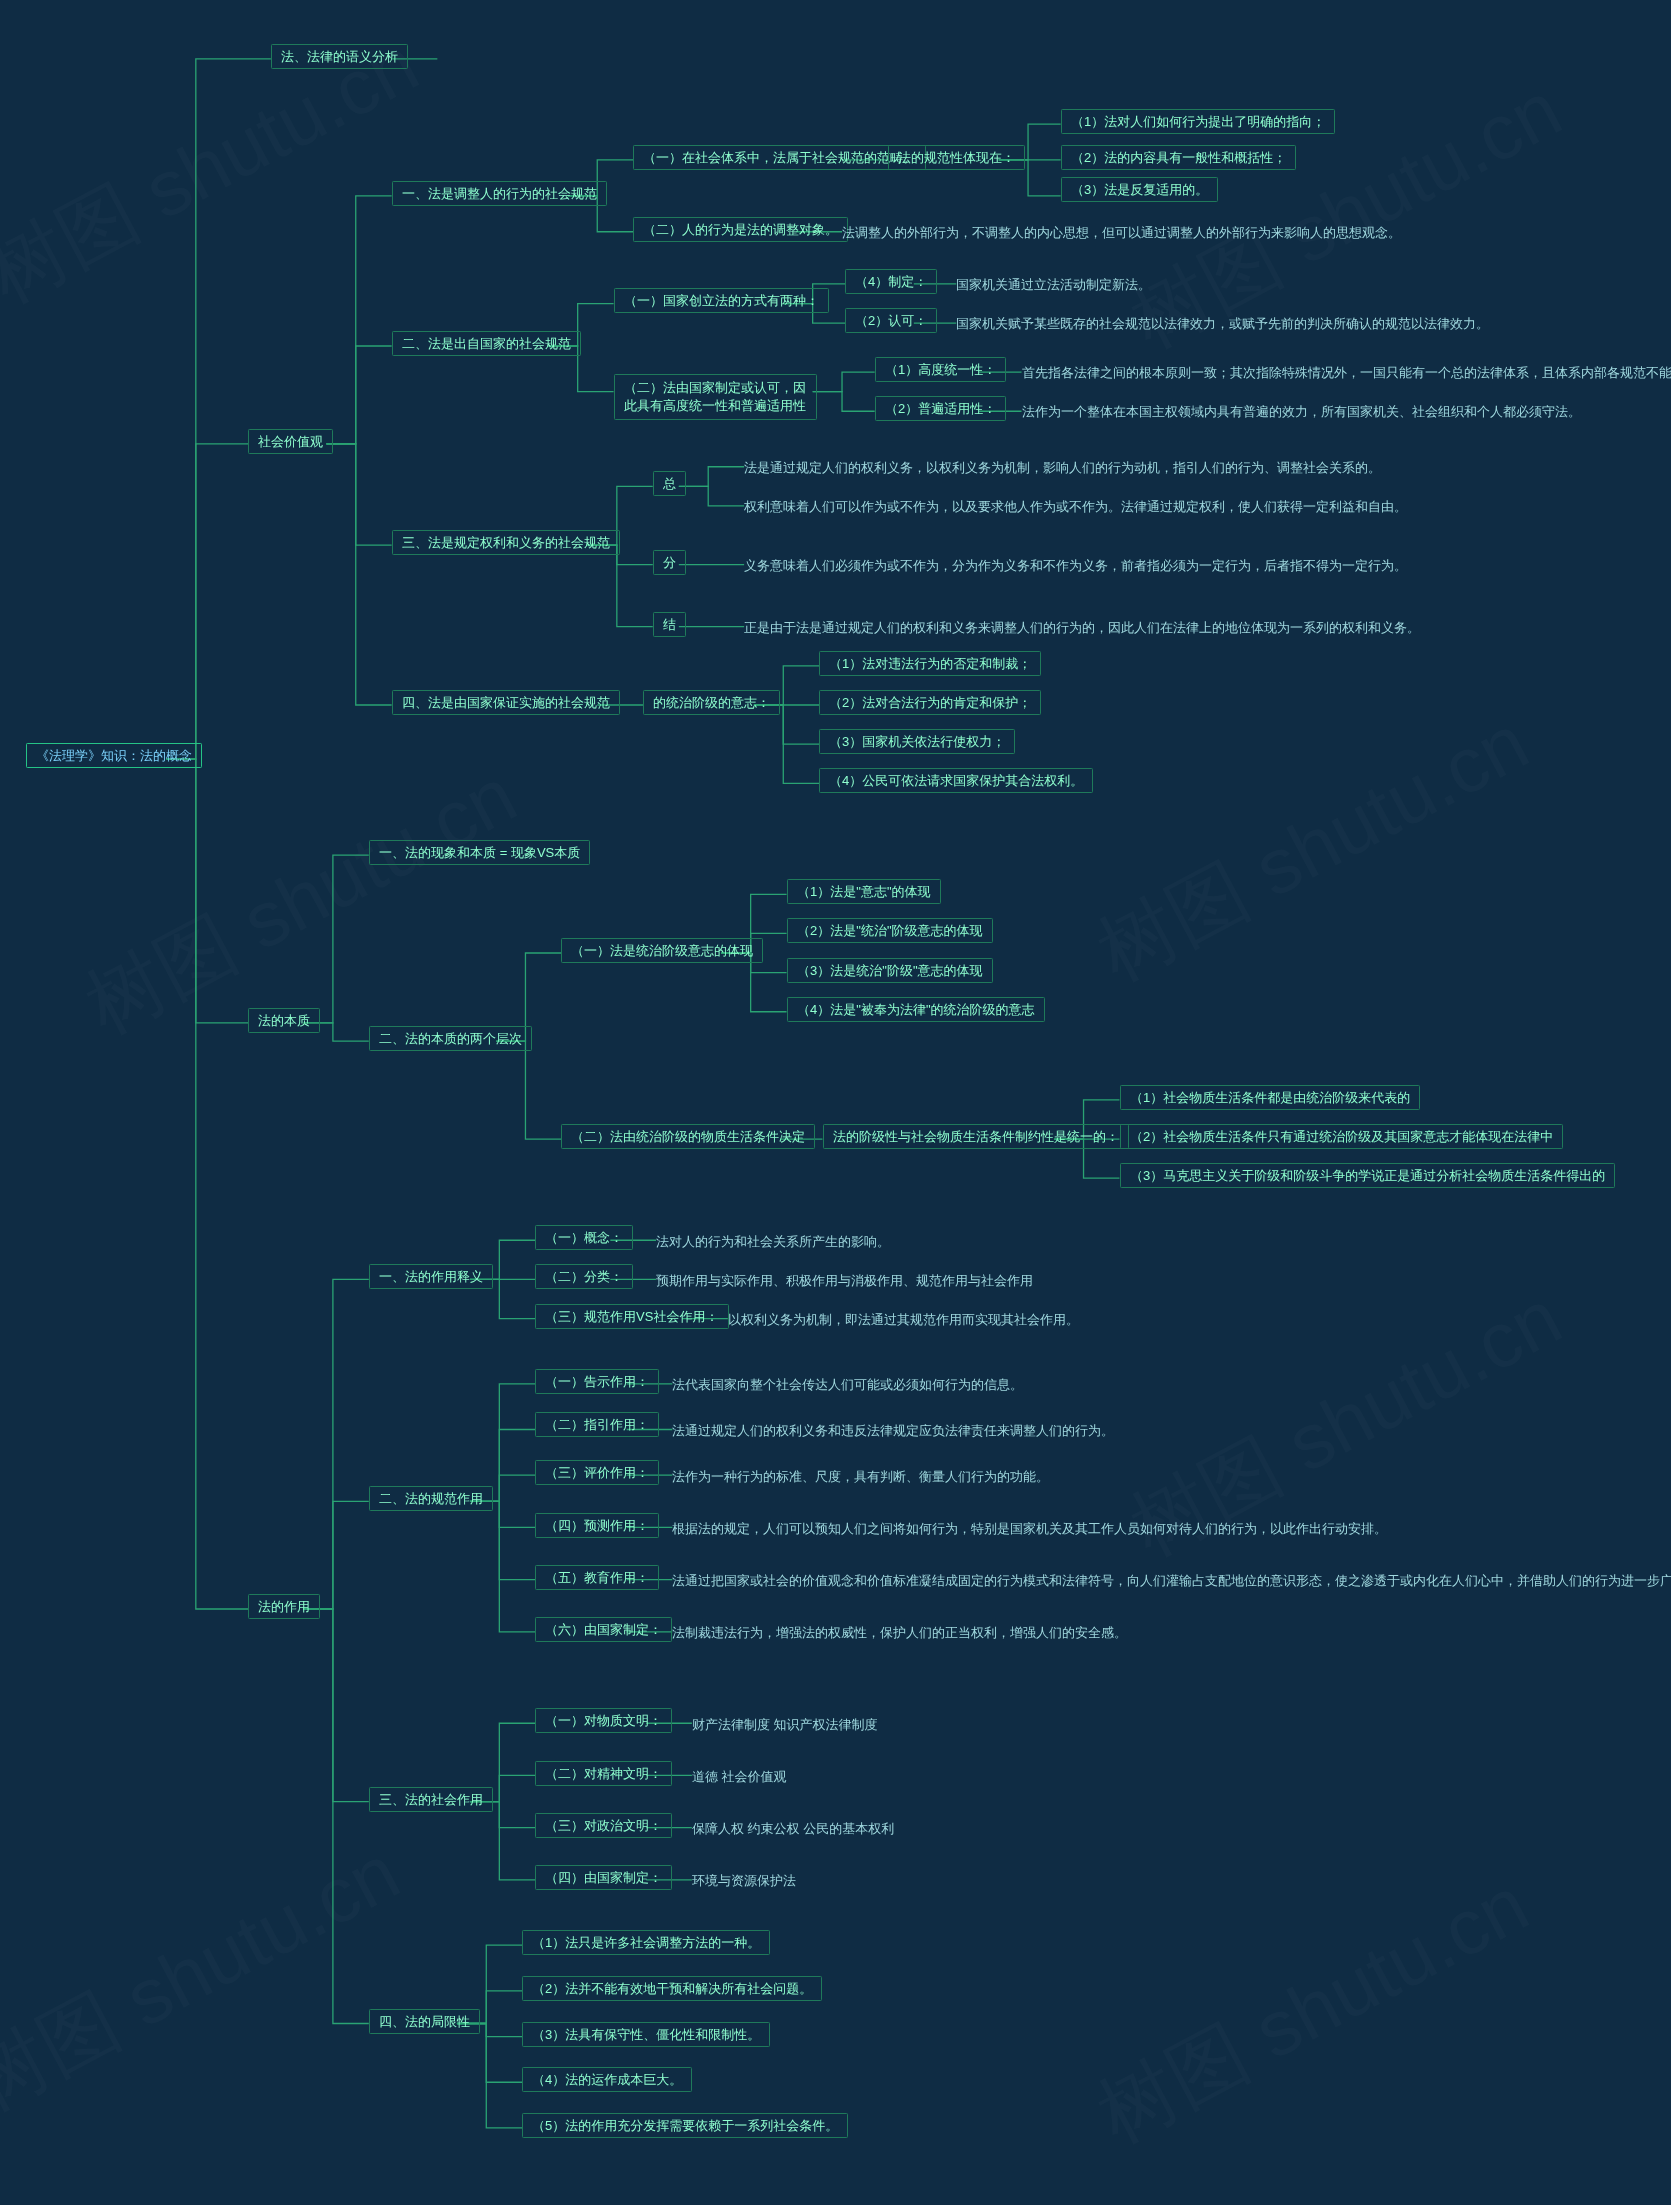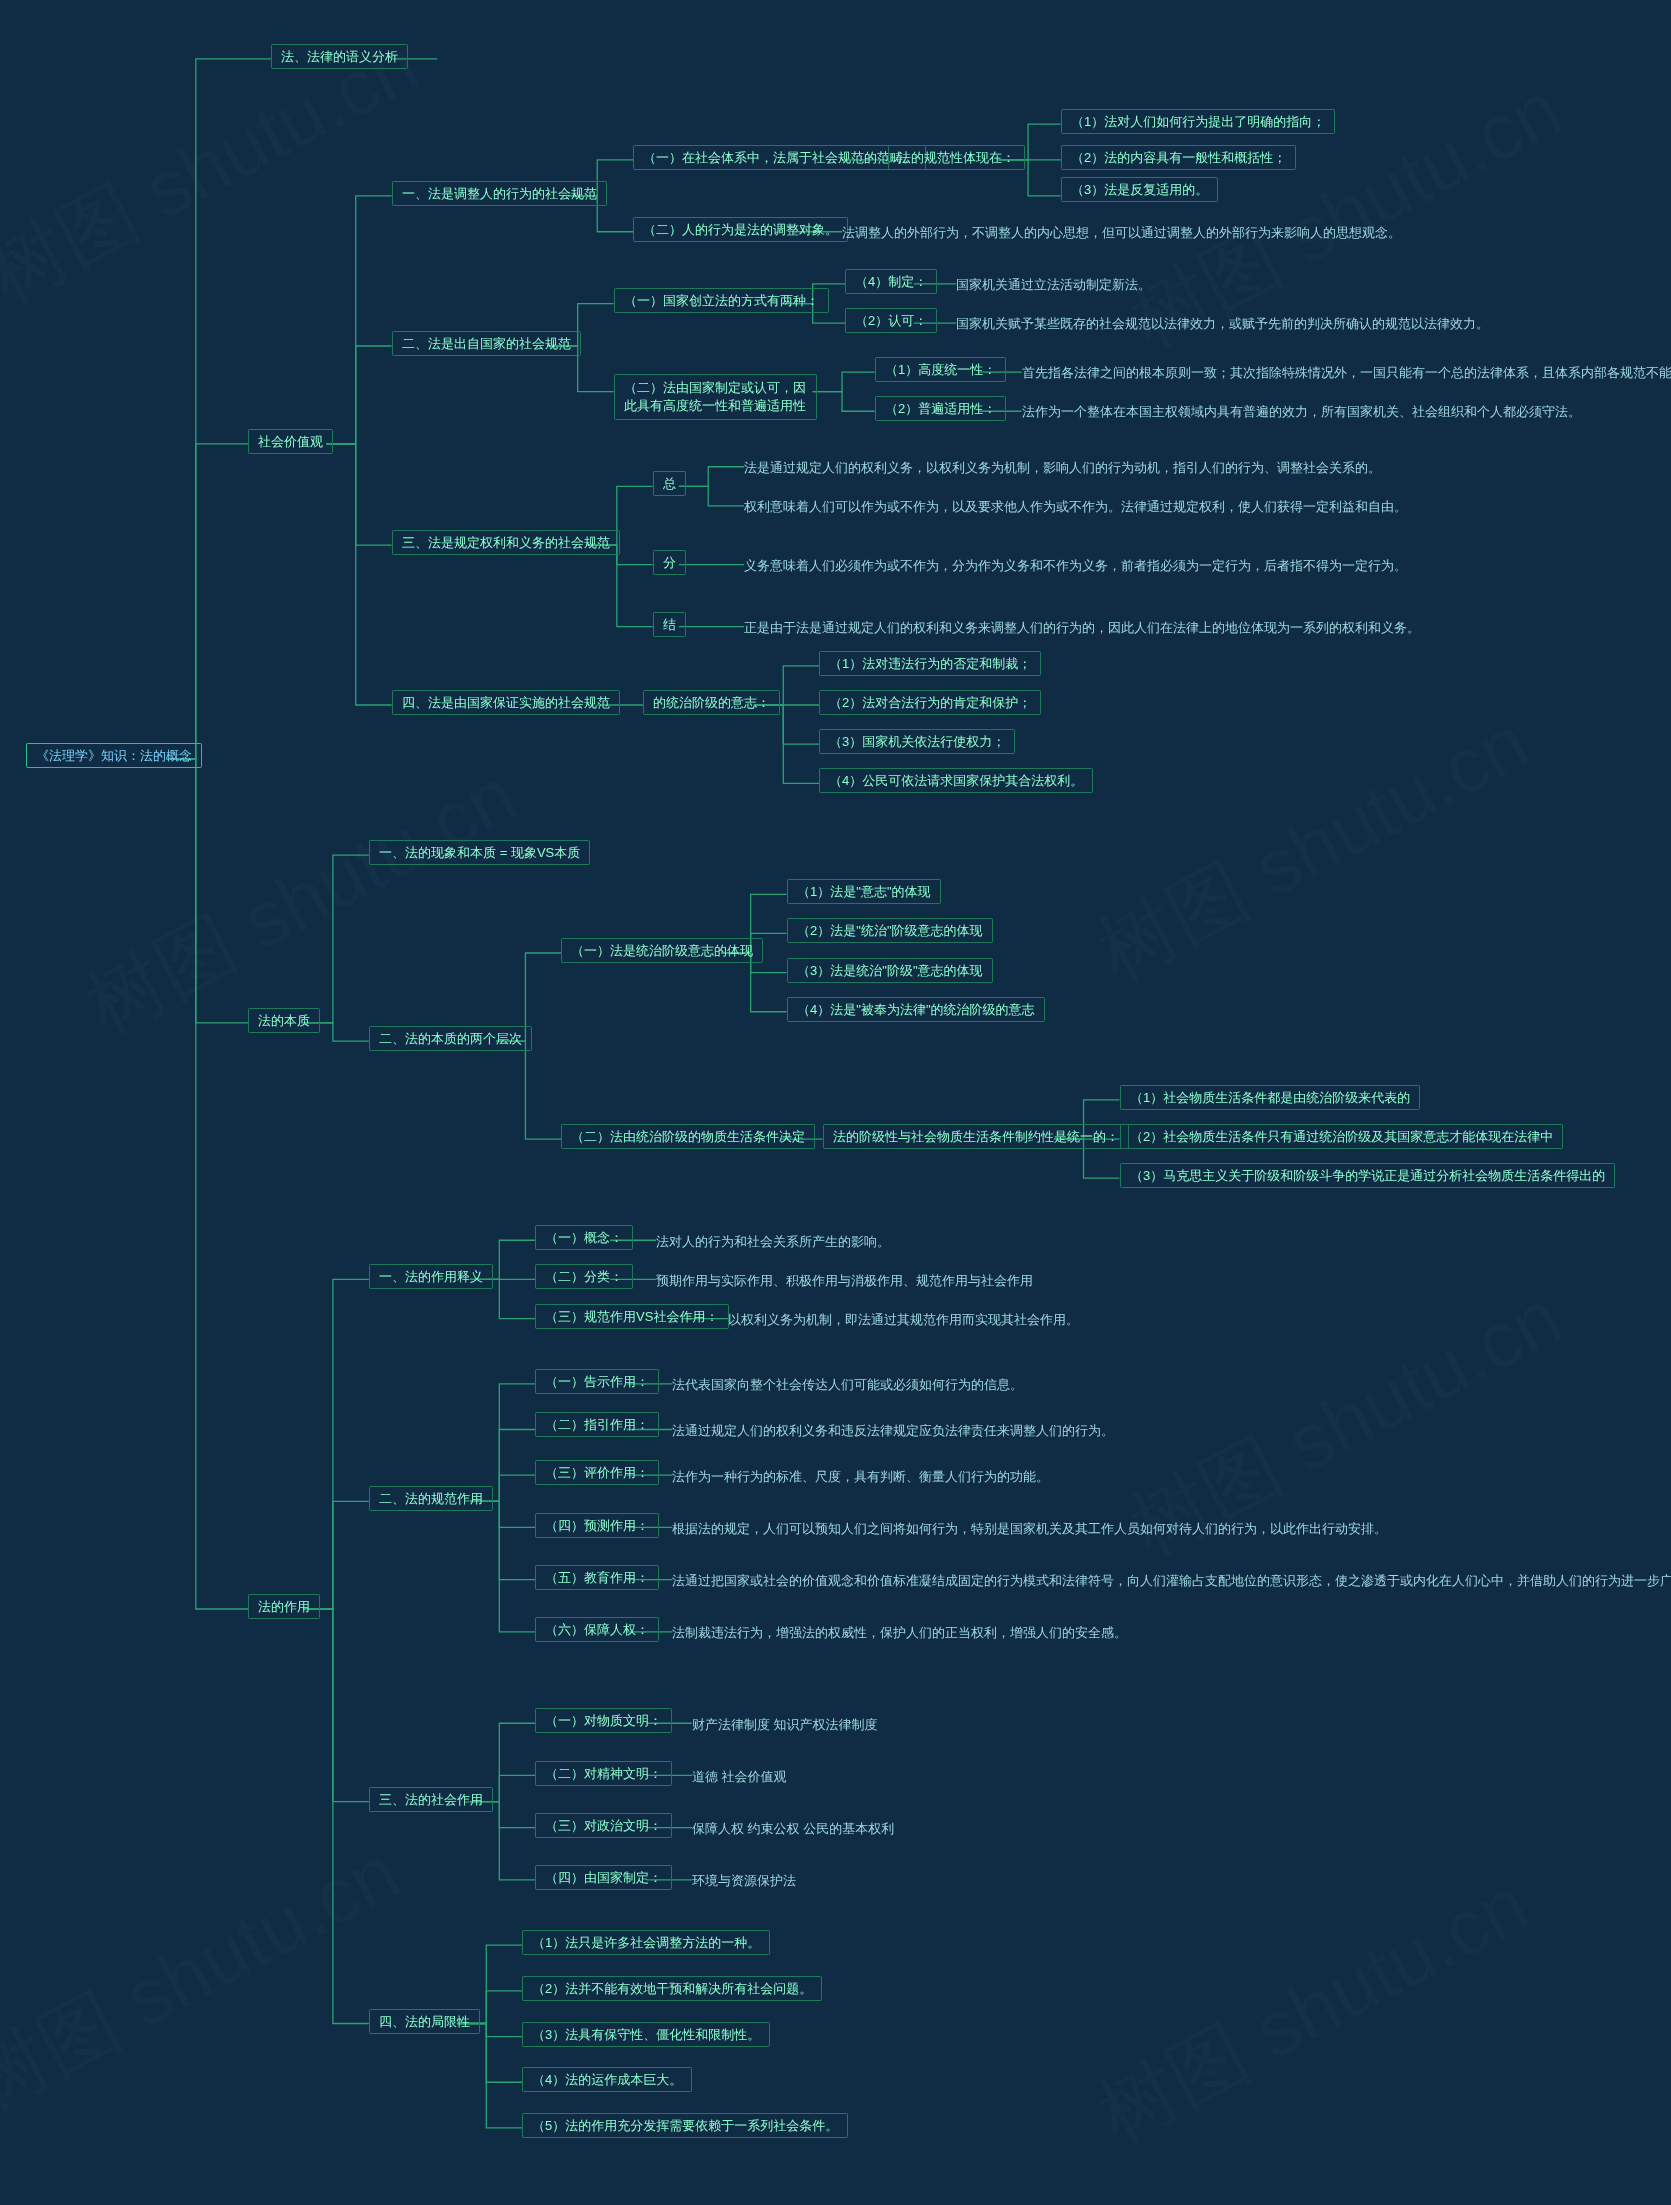--- a/index.html
+++ b/index.html
@@ -203,21 +203,21 @@
 <div class="abs" style="left:535px;top:1373px"><span class="box">（一）告示作用：</span></div>
 <div class="abs" style="left:672px;top:1376px"><span class="txt">法代表国家向整个社会传达人们可能或必须如何行为的信息。</span></div>
 <div class="abs" style="left:535px;top:1416px"><span class="box">（二）指引作用：</span></div>
 <div class="abs" style="left:672px;top:1422px"><span class="txt">法通过规定人们的权利义务和违反法律规定应负法律责任来调整人们的行为。</span></div>
 <div class="abs" style="left:535px;top:1464px"><span class="box">（三）评价作用：</span></div>
 <div class="abs" style="left:672px;top:1468px"><span class="txt">法作为一种行为的标准、尺度，具有判断、衡量人们行为的功能。</span></div>
 <div class="abs" style="left:535px;top:1517px"><span class="box">（四）预测作用：</span></div>
 <div class="abs" style="left:672px;top:1520px"><span class="txt">根据法的规定，人们可以预知人们之间将如何行为，特别是国家机关及其工作人员如何对待人们的行为，以此作出行动安排。</span></div>
 <div class="abs" style="left:535px;top:1569px"><span class="box">（五）教育作用：</span></div>
 <div class="abs" style="left:672px;top:1572px"><span class="txt">法通过把国家或社会的价值观念和价值标准凝结成固定的行为模式和法律符号，向人们灌输占支配地位的意识形态，使之渗透于或内化在人们心中，并借助人们的行为进一步广泛传播。</span></div>
-<div class="abs" style="left:535px;top:1621px"><span class="box">（六）保障人权：</span></div>
+<div class="abs" style="left:535px;top:1621px"><span class="box">（六）由国家制定：</span></div>
 <div class="abs" style="left:672px;top:1624px"><span class="txt">法制裁违法行为，增强法的权威性，保护人们的正当权利，增强人们的安全感。</span></div>
 
 <div class="abs" style="left:369px;top:1791px"><span class="box">三、法的社会作用</span></div>
 <div class="abs" style="left:535px;top:1712px"><span class="box">（一）对物质文明：</span></div>
 <div class="abs" style="left:692px;top:1716px"><span class="txt">财产法律制度 知识产权法律制度</span></div>
 <div class="abs" style="left:535px;top:1765px"><span class="box">（二）对精神文明：</span></div>
 <div class="abs" style="left:692px;top:1768px"><span class="txt">道德 社会价值观</span></div>
 <div class="abs" style="left:535px;top:1817px"><span class="box">（三）对政治文明：</span></div>
 <div class="abs" style="left:692px;top:1820px"><span class="txt">保障人权 约束公权 公民的基本权利</span></div>
 <div class="abs" style="left:535px;top:1869px"><span class="box">（四）由国家制定：</span></div>

